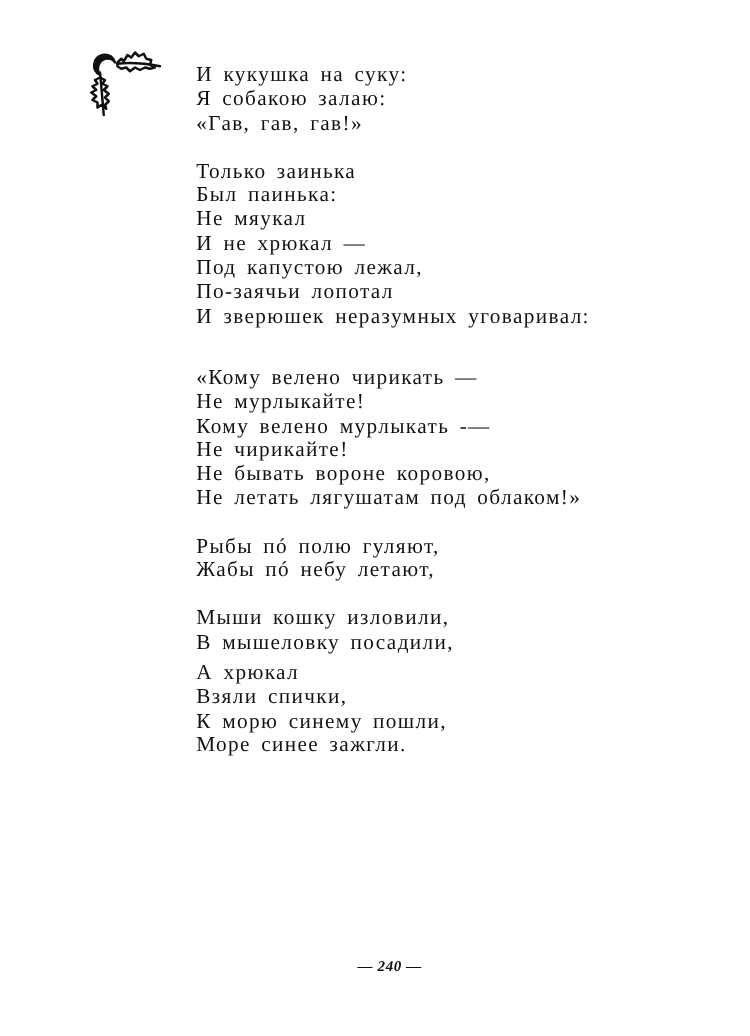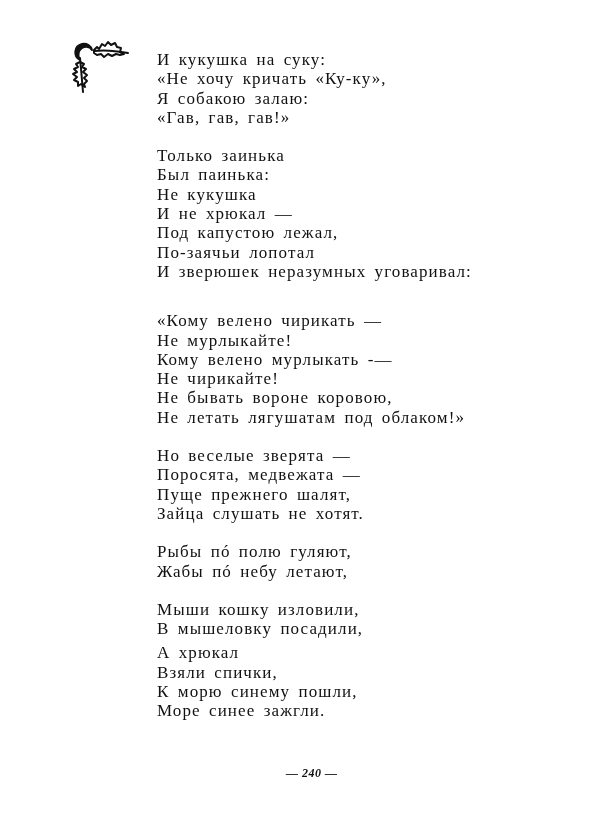--- a/index.html
+++ b/index.html
@@ -61,46 +61,39 @@
     <path d="M24 15 C32 14 42 14 58 17"></path>
 
     <path d="M10 26 L14 28 L12 31 L16 33 L13 36 L17 39 L14 42 L17 45 L14 48 L15 51 L11 48 L8 50 L8 46 L4 44 L7 41 L3 38 L7 36 L4 33 L8 31 L6 28 Z"></path>
     <path d="M10 22 C11 32 12 44 13 56"></path>
   </svg>
 </div>
 
 <div class="poem">
   <div class="stanza" style="margin-bottom:19px;">
     <span class="line">И кукушка на суку:</span>
-    <span class="line">«Не хочу кричать «Ку-ку»,</span>
     <span class="line">Я собакою залаю:</span>
     <span class="line">«Гав, гав, гав!»</span>
   </div>
   <div class="stanza" style="margin-bottom:30px;">
     <span class="line">Только заинька</span>
     <span class="line">Был паинька:</span>
-    <span class="line">Не кукушка</span>
+    <span class="line">Не мяукал</span>
     <span class="line">И не хрюкал —</span>
     <span class="line">Под капустою лежал,</span>
     <span class="line">По-заячьи лопотал</span>
     <span class="line">И зверюшек неразумных уговаривал:</span>
   </div>
   <div class="stanza" style="margin-bottom:19px;">
     <span class="line">«Кому велено чирикать —</span>
     <span class="line">Не мурлыкайте!</span>
     <span class="line">Кому велено мурлыкать -—</span>
     <span class="line">Не чирикайте!</span>
     <span class="line">Не бывать вороне коровою,</span>
     <span class="line">Не летать лягушатам под облаком!»</span>
-  </div>
-  <div class="stanza" style="margin-bottom:19px;">
-    <span class="line">Но веселые зверята —</span>
-    <span class="line">Поросята, медвежата —</span>
-    <span class="line">Пуще прежнего шалят,</span>
-    <span class="line">Зайца слушать не хотят.</span>
   </div>
   <div class="stanza" style="margin-bottom:19px;">
     <span class="line">Рыбы пó полю гуляют,</span>
     <span class="line">Жабы пó небу летают,</span>
   </div>
   <div class="stanza" style="margin-bottom:5px;">
     <span class="line">Мыши кошку изловили,</span>
     <span class="line">В мышеловку посадили,</span>
   </div>
   <div class="stanza">

